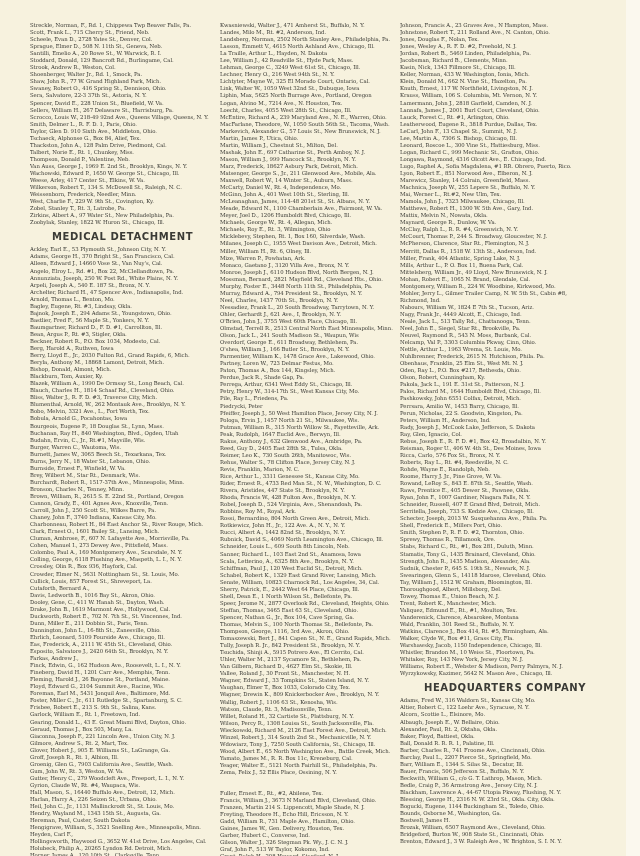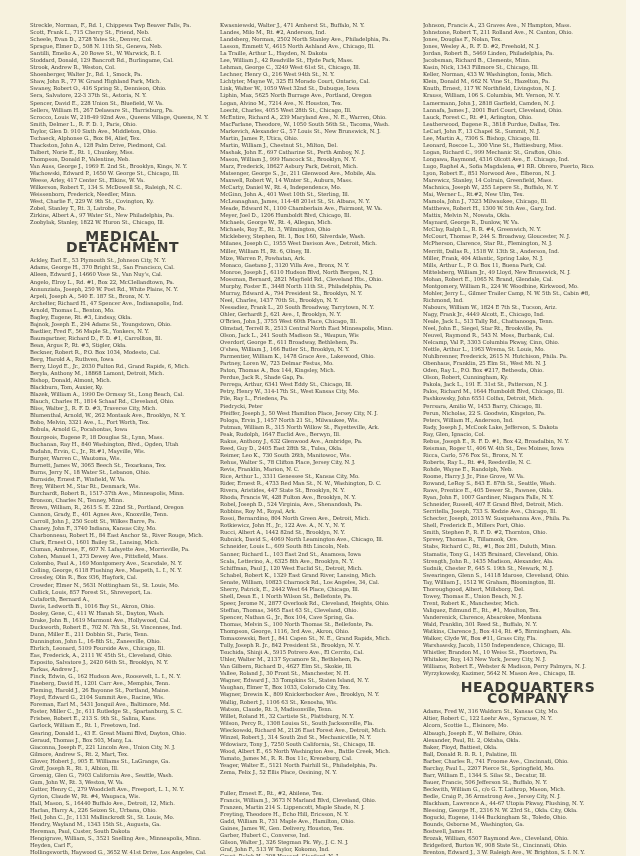--- a/index.html
+++ b/index.html
@@ -18,26 +18,26 @@
     position: absolute; right: 0; top: 0; width: 14px; height: 856px;
     background: #fbf8ee;
   }
   .col {
     position: absolute; top: 22px;
     font-size: 5.35px; line-height: 7.05px;
     letter-spacing: -0.05px;
   }
   .col-1 { left: 30px; width: 185px; }
   .col-2 { left: 220px; width: 196px; }
-  .col-3 { left: 423px; width: 210px; }
+  .col-3 { left: 400px; width: 210px; }
   .entry { white-space: nowrap; overflow: hidden; }
   .section-heading {
     font-family: "DejaVu Sans", "Liberation Sans", sans-serif;
     font-weight: bold; color: #3b3b36;
-    text-align: center; font-size: 14px; line-height: 11px;
+    text-align: center; font-size: 10px; line-height: 11px;
     letter-spacing: 0.6px;
     margin: 5px 0 4px 0;
   }
   .gap { height: 14px; }
 </style>
 </head>
 <body>
 
 <div class="page">
   <div class="margin-strip"></div>

